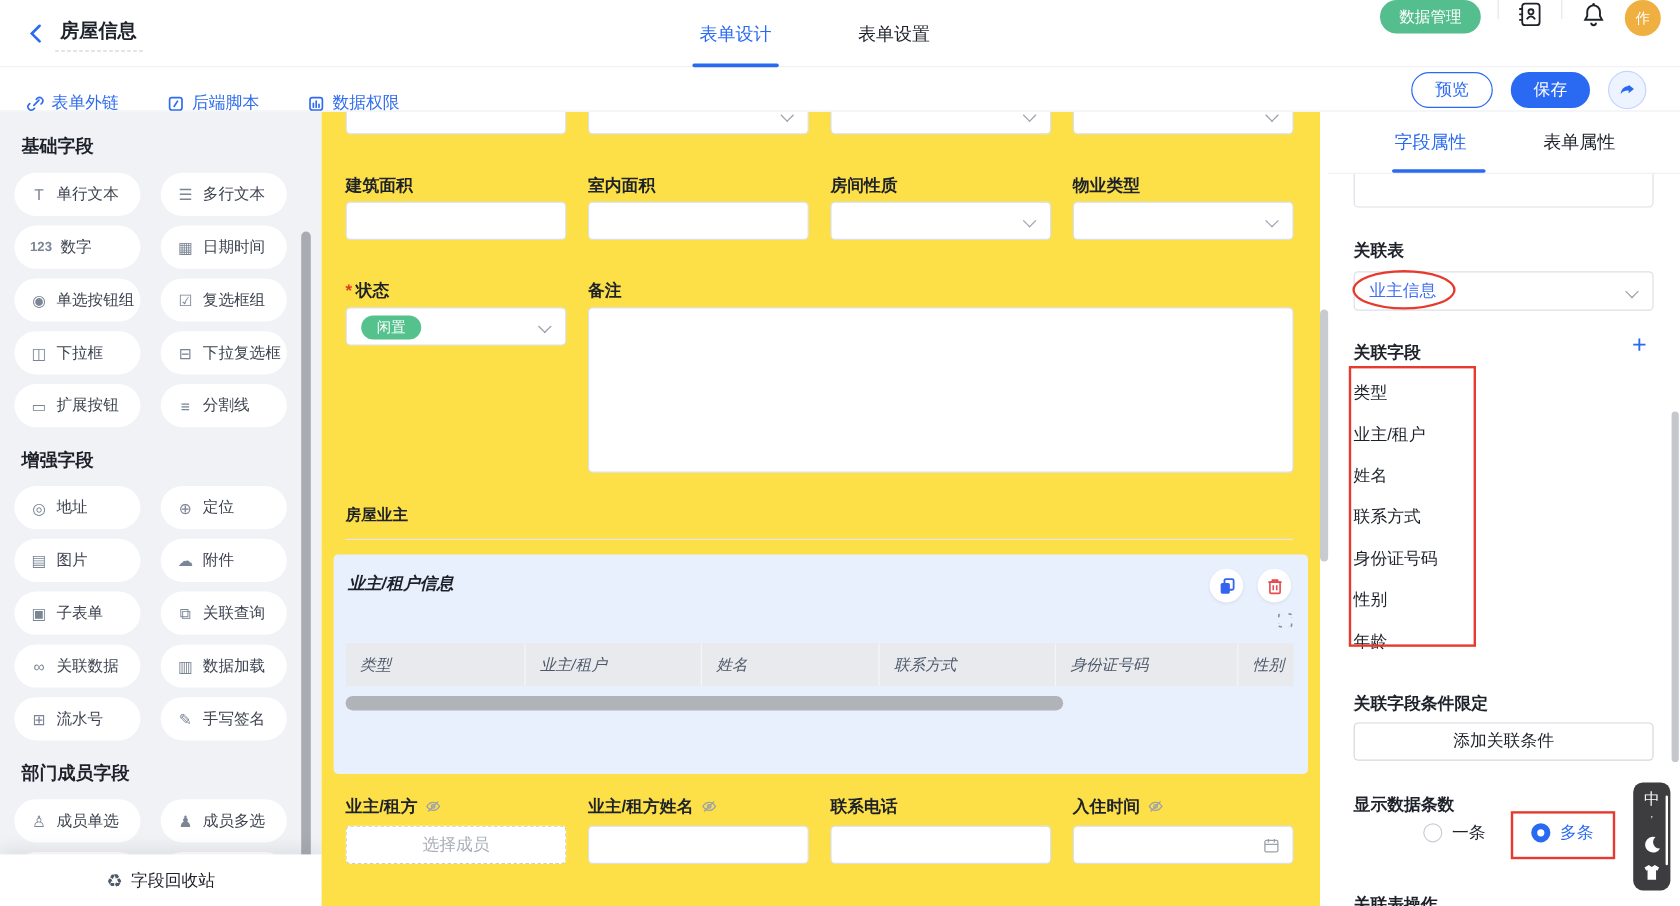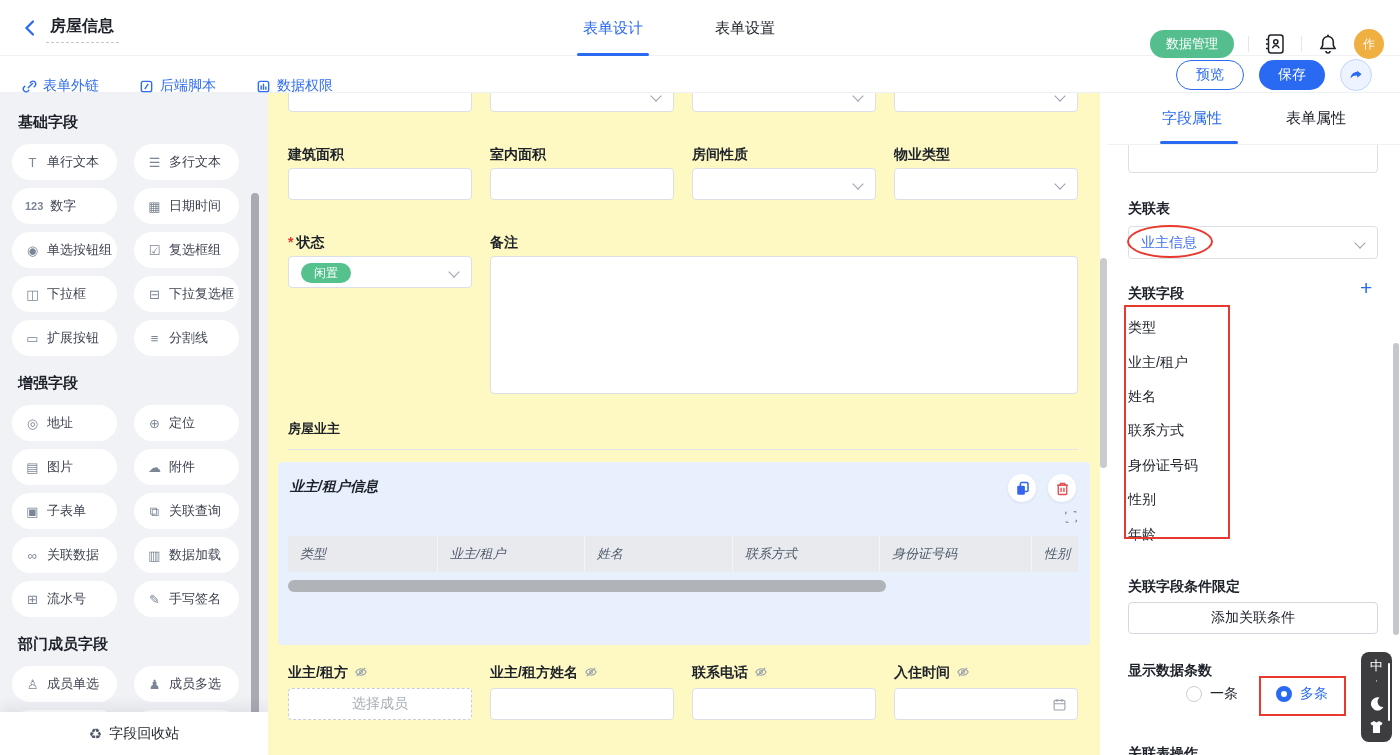--- a/index.html
+++ b/index.html
@@ -9,21 +9,21 @@
   
   .header { position:absolute; left:0; top:0; width:1400px; height:56px; background:#fff;
     border-bottom:1px solid #f0f1f4; z-index:6; }
   .back-btn { position:absolute; left:20px; top:18px; width:20px; height:20px; cursor:pointer; }
   .page-title { position:absolute; left:50px; top:16px; font-size:16px; font-weight:700; }
   .title-underline { position:absolute; left:46px; top:42px; width:73px; border-top:1px dashed #c2c7d0; }
   .htabs { position:absolute; left:583px; top:0; height:56px; display:flex; gap:72px; }
   .htab { position:relative; height:56px; display:flex; align-items:center; font-size:15px; cursor:pointer; color:#1d2129; }
   .htab.active { color:#2a6af3; }
   .htab.active .tab-line { position:absolute; left:-6px; right:-6px; bottom:0; height:3px; background:#2a6af3; border-radius:2px; }
-  .header-right { position:absolute; right:16px; top:16px; height:56px; display:flex; align-items:center; gap:14px; }
+  .header-right { position:absolute; right:16px; top:0; height:56px; display:flex; align-items:flex-start; gap:14px; }
   .green-pill { height:28px; padding:0 16px; border:none; border-radius:14px; background:#55be8e; color:#fff;
     font-size:13px; cursor:pointer; font-family:inherit; }
   .vdiv { width:1px; height:16px; background:#e5e6eb; }
   .hicon { width:24px; height:24px; cursor:pointer; }
   .avatar { width:30px; height:30px; border-radius:50%; background:#efb041; color:#fff; font-size:12px;
     display:flex; align-items:center; justify-content:center; cursor:pointer; }
 
   
   .toolbar { position:absolute; left:0; top:56px; width:1400px; height:37px; background:#fff;
     border-bottom:1px solid #eef0f3; z-index:5; }
@@ -46,21 +46,21 @@
     padding-left:13px; gap:7px; font-size:13px; color:#3d4350; cursor:grab; }
   .pill .picon { color:#7a8595; font-size:13px; min-width:15px; text-align:center; line-height:1; }
   .pill .picon.num { font-size:11px; font-weight:700; letter-spacing:0; }
   .side-scroll { position:absolute; left:251px; top:100px; width:8px; height:568px; background:#a8abb2; border-radius:4px; cursor:pointer; }
   .palette-footer { position:absolute; left:0; bottom:0; width:268px; height:43px; background:#fff;
     box-shadow:0 -6px 12px rgba(31,35,41,.07); display:flex; align-items:center; justify-content:center;
     gap:7px; font-size:14px; color:#1f2329; cursor:pointer; z-index:3; }
   .palette-footer .picon { color:#4e5969; font-size:15px; }
 
   
-  .canvas { position:absolute; left:268px; top:93px; width:832px; height:662px; background:#fef9c3; overflow:hidden;padding-left:16px; }
+  .canvas { position:absolute; left:268px; top:93px; width:832px; height:662px; background:#fde047; overflow:hidden;padding-left:16px; }
   .input { position:absolute; width:184px; height:32px; background:#fff; border:1px solid #dcdfe6; border-radius:4px; }
   .chev { position:absolute; right:13px; top:11px; width:8px; height:8px;
     border-right:1.6px solid #9aa1ac; border-bottom:1.6px solid #9aa1ac; transform:rotate(45deg); }
   .flabel { position:absolute; font-size:14px; font-weight:700; height:16px; line-height:16px; display:flex; gap:6px; align-items:center; }
   .req { color:#e5342a; margin-right:1px; }
   .tag { position:absolute; left:12px; top:6px; height:20px; padding:0 13px; border-radius:10px; background:#55c28e;
     color:#fff; font-size:12px; display:flex; align-items:center; }
   .textarea { position:absolute; left:222px; top:163px; width:588px; height:138px; border:1px solid #dcdfe6; border-radius:4px; background:#fff; }
   .sec-head { position:absolute; left:20px; top:327px; font-size:13px; font-weight:700; }
   .sec-div { position:absolute; left:20px; top:356px; width:790px; border-top:1px solid #e5e6eb; }
@@ -385,21 +385,21 @@
       </svg>
   </div>
   <div class="flabel" style="left:222px; top:571px;">
     <span>业主/租方姓名</span>
     <svg class="eyeoff" viewBox="0 0 16 16" fill="none" stroke="#9aa1ac" stroke-width="1.2">
         <path d="M2 8s2.4-3.8 6-3.8S14 8 14 8s-2.4 3.8-6 3.8S2 8 2 8z"></path>
         <circle cx="8" cy="8" r="1.7"></circle>
         <path d="M3.2 12.8 12.8 3.2"></path>
       </svg>
   </div>
-  <div class="flabel" style="left:424px; top:571px;">
+  <div class="flabel" style="left:424px; top:571px;flex-direction:column;">
     <span>联系电话</span>
     <svg class="eyeoff" viewBox="0 0 16 16" fill="none" stroke="#9aa1ac" stroke-width="1.2">
         <path d="M2 8s2.4-3.8 6-3.8S14 8 14 8s-2.4 3.8-6 3.8S2 8 2 8z"></path>
         <circle cx="8" cy="8" r="1.7"></circle>
         <path d="M3.2 12.8 12.8 3.2"></path>
       </svg>
   </div>
   <div class="flabel" style="left:626px; top:571px;">
     <span>入住时间</span>
     <svg class="eyeoff" viewBox="0 0 16 16" fill="none" stroke="#9aa1ac" stroke-width="1.2">

